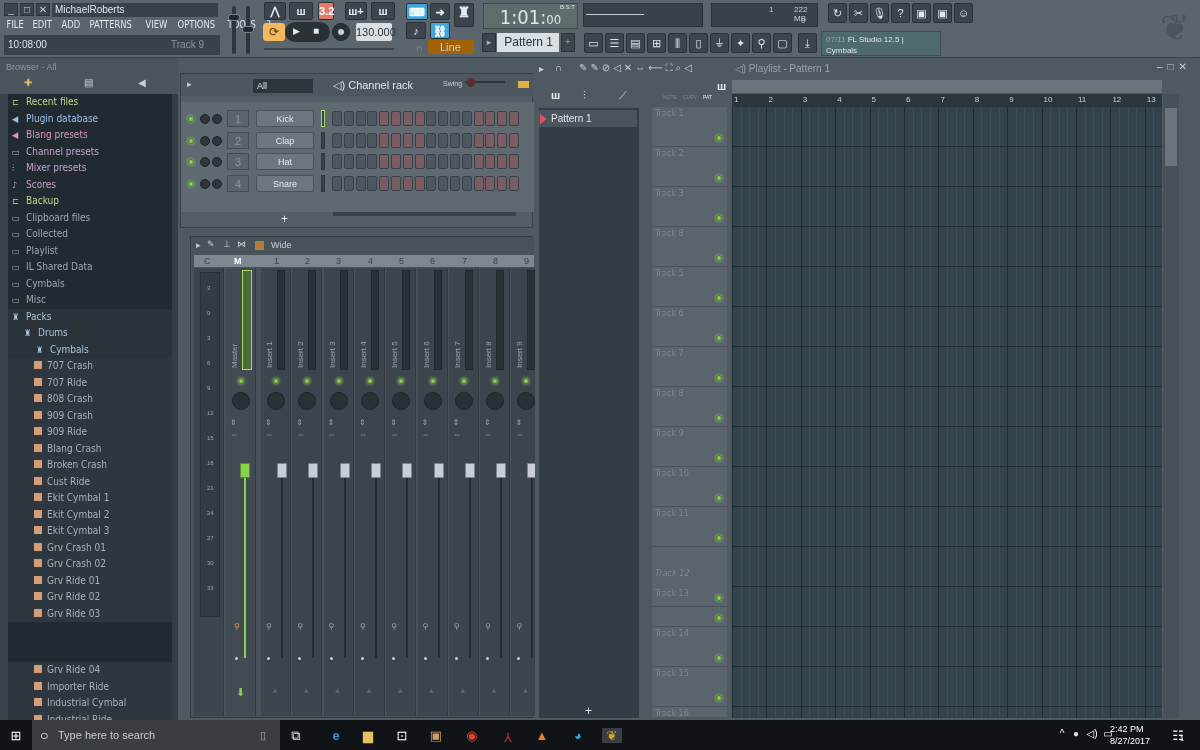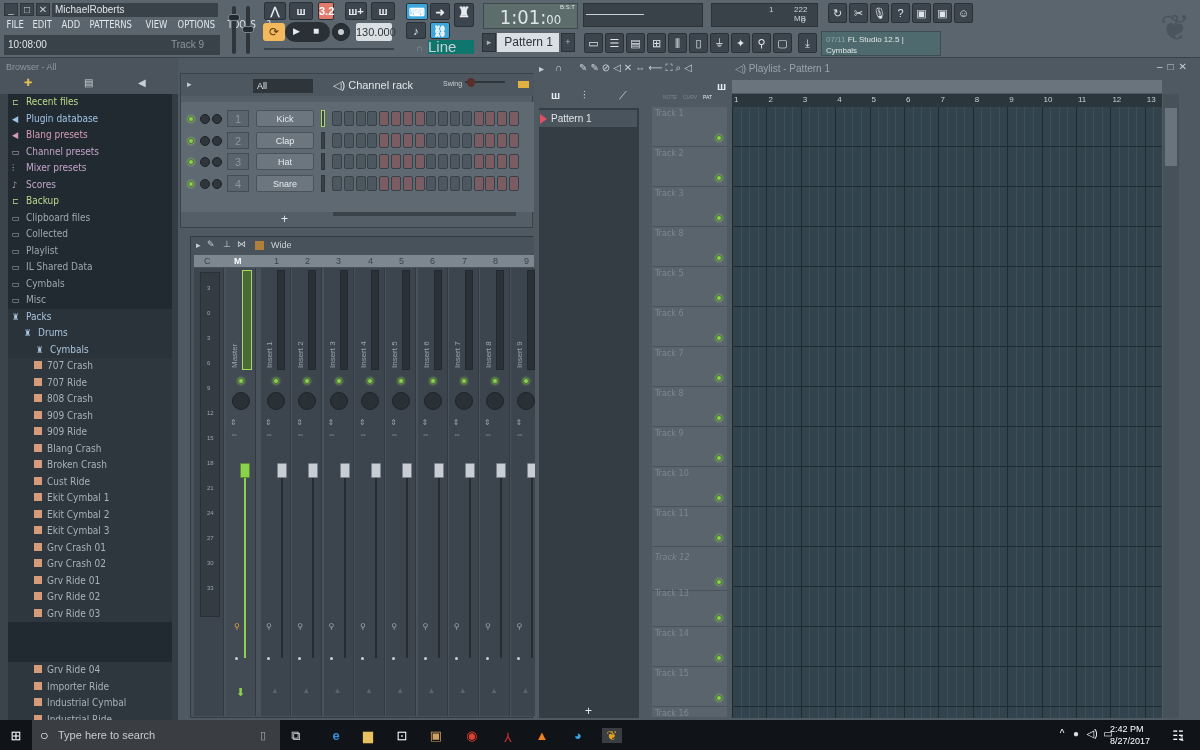--- a/index.html
+++ b/index.html
@@ -132,21 +132,21 @@
   </div>
   <div id="tempo" class="abs">130.000</div>
   <div class="abs" style="left:264px;top:48px;width:130px;height:2px;background:#3a4249"></div>
 
   <div class="abs tbtn blue" style="left:406px;top:3px;width:22px;height:17px">⌨</div>
   <div class="abs tbtn" style="left:430px;top:3px;width:20px;height:17px">➜</div>
   <div class="abs tbtn" style="left:406px;top:22px;width:20px;height:17px">♪</div>
   <div class="abs tbtn blue" style="left:430px;top:22px;width:20px;height:17px">⛓</div>
   <div class="abs tbtn" style="left:454px;top:3px;width:20px;height:24px;font-size:14px">♜</div>
   <div class="abs" style="left:416px;top:43px;font-size:9px;color:#8c969e">∩</div>
-  <div class="abs" style="left:428px;top:40px;width:46px;height:14px;background:#0f766e;color:#c8d0d6;font-size:15px;line-height:14px;padding-left:0">Line</div>
+  <div class="abs" style="left:428px;top:40px;width:46px;height:14px;background:#a16207;color:#c8d0d6;font-size:11px;line-height:14px;padding-left:12px">Line</div>
 
   <div id="clock" class="abs"><span>1:01</span>:<small>00</small></div>
   <div id="bst" class="abs">B:S:T</div>
   <div class="abs sqbtn" style="left:482px;top:33px">▸</div>
   <div id="pattern-sel" class="abs">Pattern 1</div>
   <div class="abs sqbtn" style="left:561px;top:33px">+</div>
 
   <div class="abs scope" style="left:583px;top:3px;width:120px;height:24px">
     <div class="abs" style="left:2px;top:10px;width:58px;height:1px;background:#c8d0d6"></div>
   </div>
@@ -584,21 +584,21 @@
         <span class="led" style="left: 64px; top: 28px;"></span>
       </div>
       <div class="trk" style="top: 360px;">
         <span>Track 10</span>
         <span class="led" style="left: 64px; top: 28px;"></span>
       </div>
       <div class="trk" style="top: 400px;">
         <span>Track 11</span>
         <span class="led" style="left: 64px; top: 28px;"></span>
       </div>
-      <div class="trk" style="top: 444px; font-style: italic;">
+      <div class="trk" style="top: 460px; font-style: italic;">
         <span>Track 12</span>
         <span class="led" style="left: 64px; top: 28px;"></span>
       </div>
       <div class="trk" style="top: 480px;">
         <span>Track 13</span>
         <span class="led" style="left: 64px; top: 28px;"></span>
       </div>
       <div class="trk" style="top: 520px;">
         <span>Track 14</span>
         <span class="led" style="left: 64px; top: 28px;"></span>

